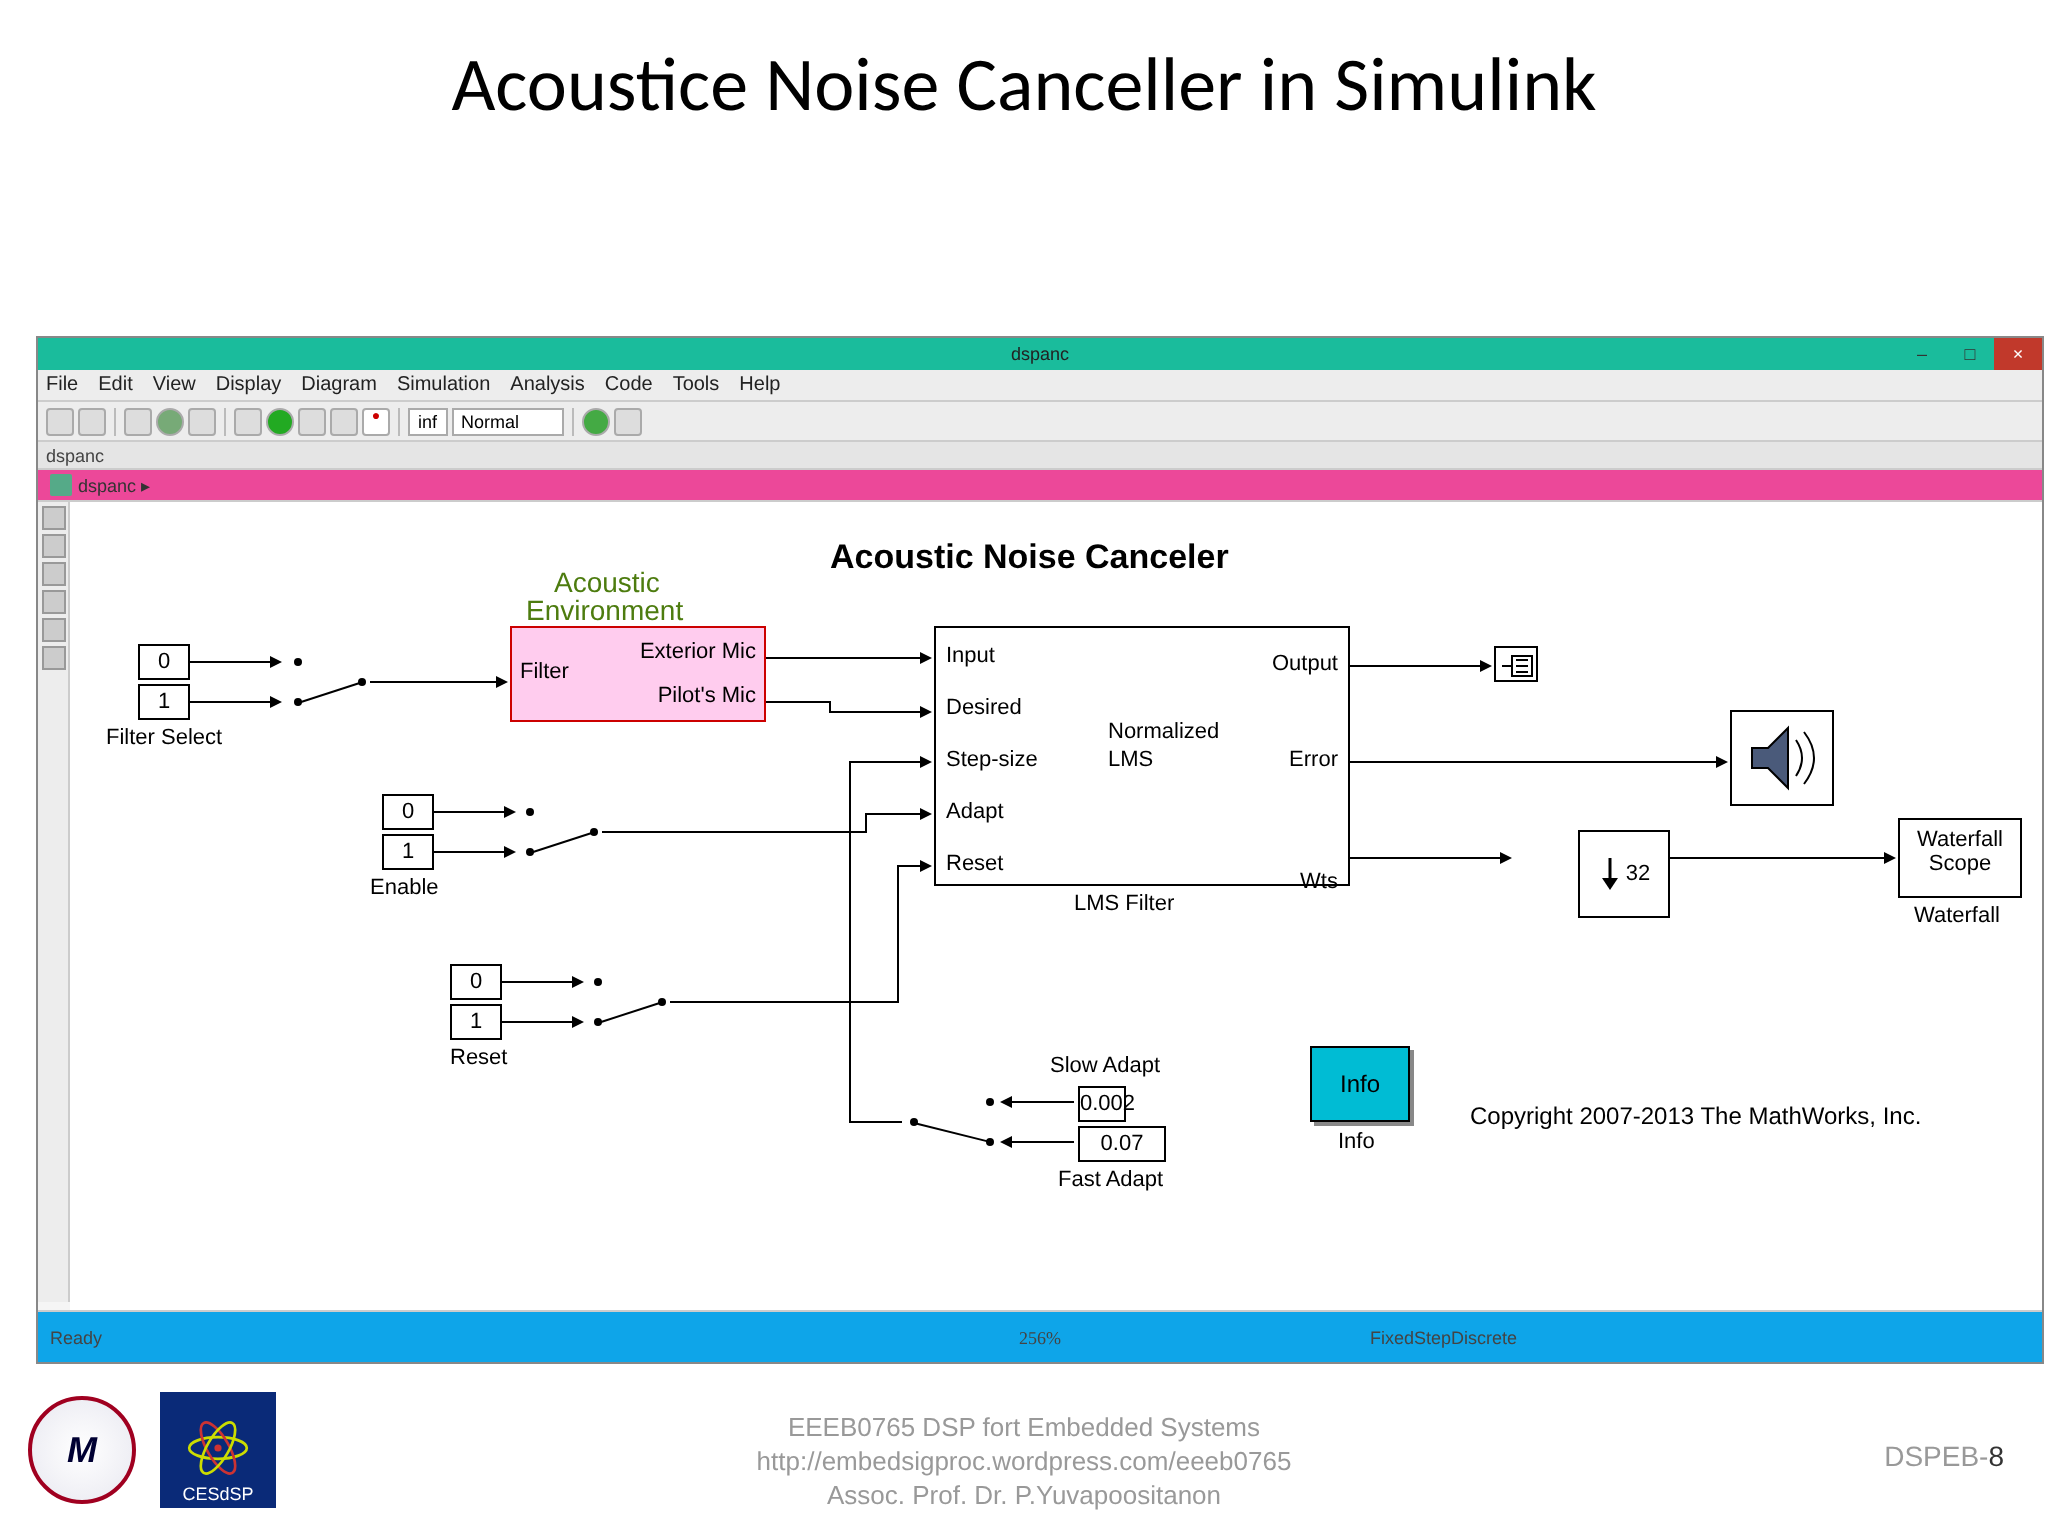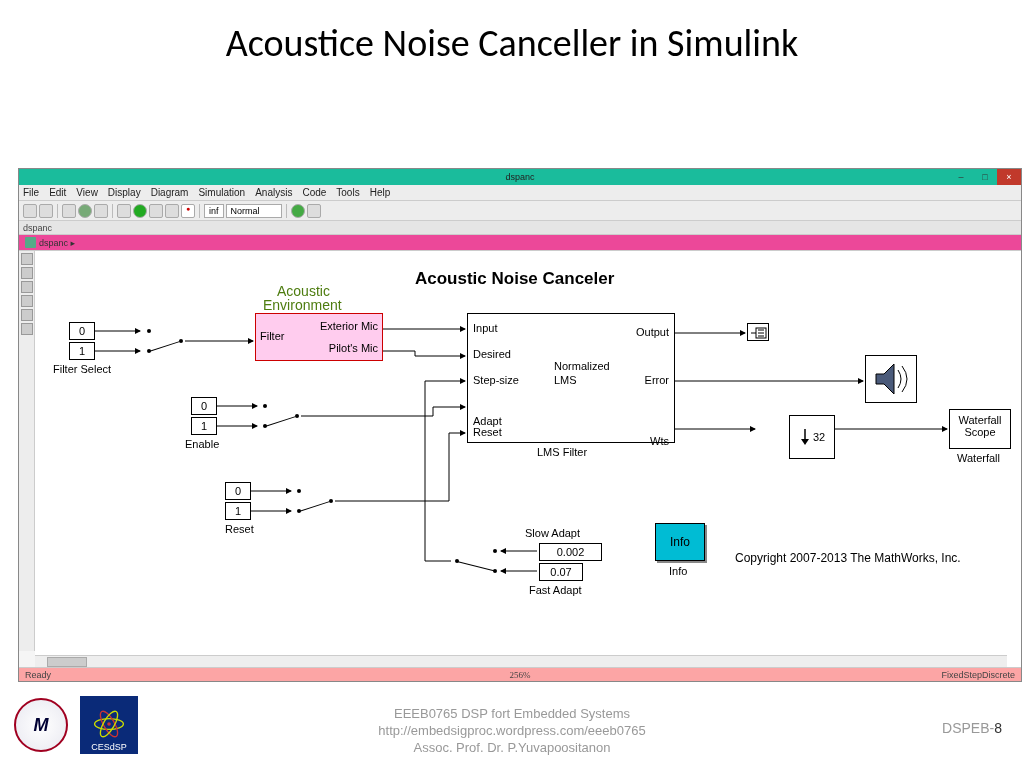--- a/index.html
+++ b/index.html
@@ -16,24 +16,24 @@
   .tool { width: 14px; height: 14px; background: #ddd; border: 1px solid #aaa; border-radius: 2px; }
   .tool-sep { width: 1px; height: 14px; background: #bbb; margin: 0 2px; }
   .tool-wide { border: 1px solid #aaa; background: #fff; padding: 0 4px; font-size: 9px; height: 14px; line-height: 12px; }
   .tabbar { height: 14px; background: #e5e5e5; font-size: 9px; padding-left: 4px; border-bottom: 1px solid #ccc; line-height: 14px; color: #444; }
   .breadcrumb { height: 16px; background: #ec4899; font-size: 9px; padding-left: 6px; border-bottom: 1px solid #ccc; display: flex; align-items: center; color: #333; }
   .bc-icon { width: 11px; height: 11px; background: #5a8; margin-right: 3px; border-radius: 1px; }
   .side-tools { position: absolute; left: 0; top: 82px; width: 16px; height: 400px; background: #ededed; border-right: 1px solid #ccc; }
   .side-tool { width: 12px; height: 12px; margin: 2px auto; background: #ccc; border: 1px solid #999; }
   .canvas-wrap { position: absolute; left: 16px; top: 82px; right: 0; bottom: 14px; background: #fff; overflow: hidden; }
   .canvas { position: relative; width: 100%; height: 100%; font-family: Arial, sans-serif; }
-  .statusbar { position: absolute; left: 0; right: 0; bottom: 0; height: 14px; background: #fca5a5; border-top: 1px solid #ccc; font-size: 9px; color: #444; display: flex; align-items: center; padding: 0 6px; }
+  .statusbar { position: absolute; left: 0; right: 0; bottom: 0; height: 26px; background: #0ea5e9; border-top: 1px solid #ccc; font-size: 9px; color: #444; display: flex; align-items: center; padding: 0 6px; }
   .status-seg { flex: 1; }
   .status-center { text-align: center; font-family: Liberation Serif, serif; }
-  .status-right { text-align: right; }
+  .status-right { text-align: left; }
 
   .blk { position: absolute; border: 1px solid #000; background: #fff; font-size: 11px; }
   .blk-label { position: absolute; font-size: 11px; color: #000; text-align: center; white-space: nowrap; }
   .const { width: 26px; height: 18px; text-align: center; line-height: 16px; font-size: 11px; }
   .diagram-title { position: absolute; font-size: 17px; font-weight: bold; color: #000; }
   .red-label { position: absolute; color: #4d7c0f; font-size: 14px; text-align: center; }
   .filter-blk { position: absolute; border: 1px solid #c00; background: #fce; font-size: 11px; }
   .switch-dot { position: absolute; width: 4px; height: 4px; border-radius: 50%; background: #000; }
   .switch-arc { position: absolute; height: 1px; background: #000; transform-origin: left center; }
   .info-blk { position: absolute; background: #00bcd4; border: 1px solid #000; box-shadow: 2px 2px 0 #888; text-align: center; font-size: 12px; line-height: 36px; }
@@ -192,32 +192,32 @@
       <div class="filter-blk" style="left:220px;top:62px;width:128px;height:48px">
         <span style="position:absolute;left:4px;top:16px">Filter</span>
         <span style="position:absolute;right:4px;top:6px">Exterior Mic</span>
         <span style="position:absolute;right:4px;top:28px">Pilot's Mic</span>
       </div>
 
       <div class="blk" style="left:432px;top:62px;width:208px;height:130px">
         <span style="position:absolute;left:5px;top:8px">Input</span>
         <span style="position:absolute;left:5px;top:34px">Desired</span>
         <span style="position:absolute;left:5px;top:60px">Step-size</span>
-        <span style="position:absolute;left:5px;top:101px">Adapt</span>
+        <span style="position:absolute;left:5px;top:86px">Adapt</span>
         <span style="position:absolute;left:5px;top:112px">Reset</span>
         <span style="position:absolute;left:86px;top:46px">Normalized</span>
         <span style="position:absolute;left:86px;top:60px">LMS</span>
         <span style="position:absolute;right:5px;top:12px">Output</span>
         <span style="position:absolute;right:5px;top:60px">Error</span>
         <span style="position:absolute;right:5px;top:121px">Wts</span>
       </div>
       <div class="blk-label" style="left:502px;top:195px">LMS Filter</div>
 
       <div class="blk-label" style="left:490px;top:276px">Slow Adapt</div>
-      <div class="blk const" style="left:504px;top:292px;width:63px">0.002</div>
+      <div class="blk const" style="left:504px;top:292px;width:24px">0.002</div>
       <div class="blk const" style="left:504px;top:312px;width:44px">0.07</div>
       <div class="blk-label" style="left:494px;top:333px">Fast Adapt</div>
       <div class="switch-dot" style="left:458px;top:298px"></div>
       <div class="switch-dot" style="left:458px;top:318px"></div>
       <div class="switch-dot" style="left:420px;top:308px"></div>
       <div class="switch-arc" style="left:422px;top:310px;width:38px;transform:rotate(14deg)"></div>
 
       <div class="info-blk" style="left:620px;top:272px;width:50px;height:38px">Info</div>
       <div class="blk-label" style="left:634px;top:314px">Info</div>
 

